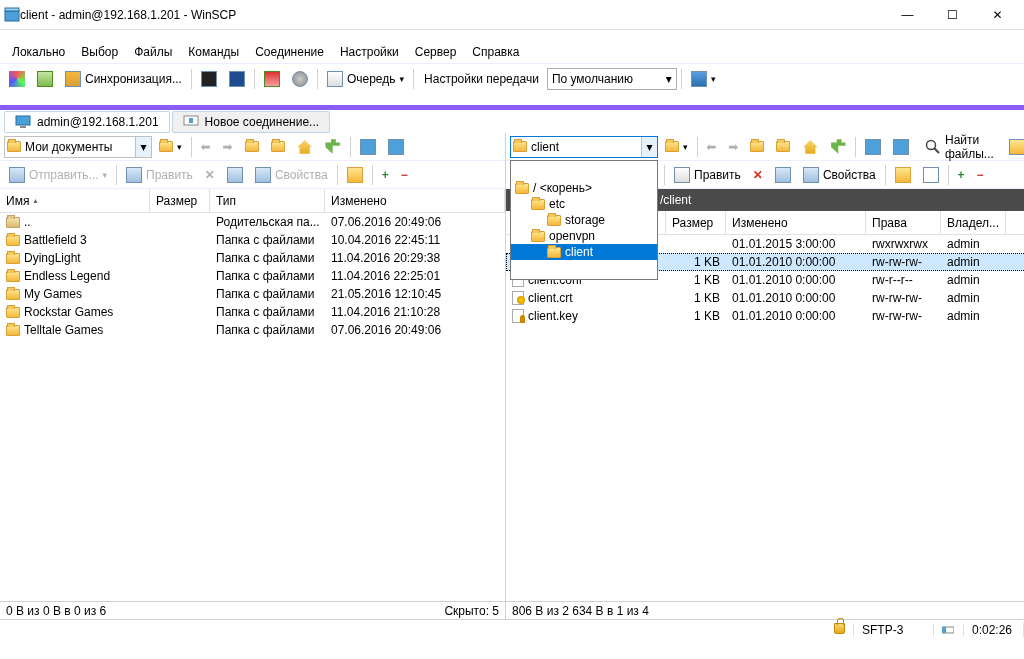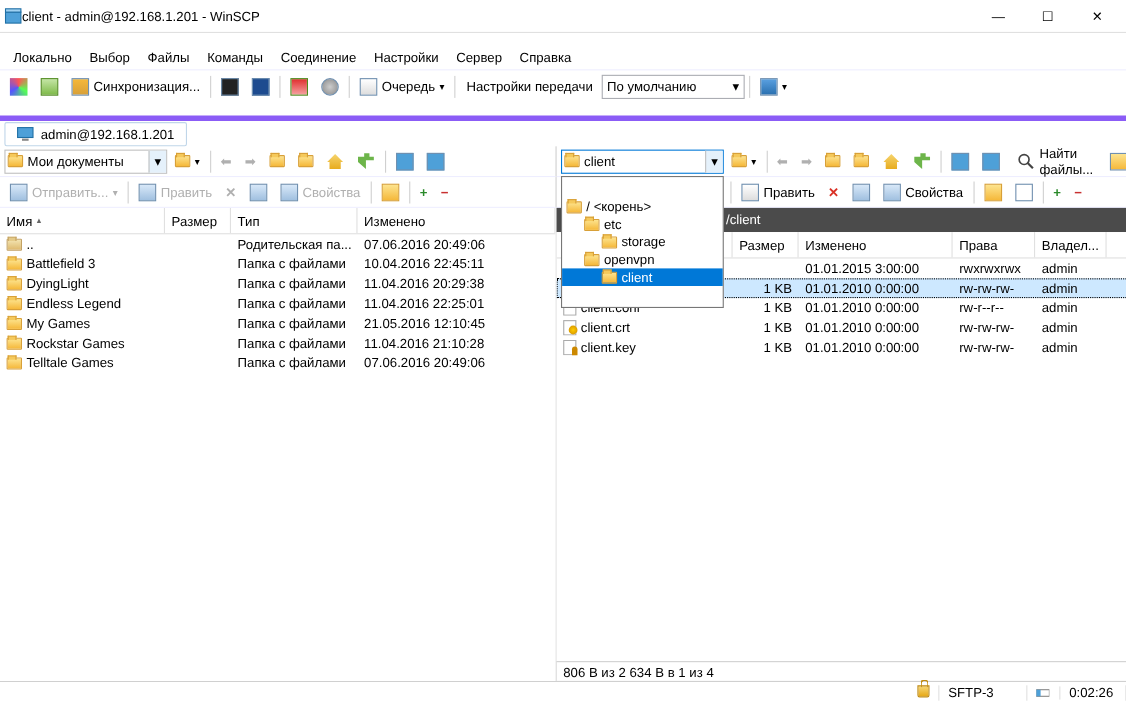--- a/index.html
+++ b/index.html
@@ -141,20 +141,29 @@
 <div class="tabbar">
   <div class="tab">
     <span class="icon">
         <svg width="16" height="16">
           <rect x="1" y="2" width="14" height="9" fill="#4ea0d8" stroke="#1f6fa5"></rect>
           <rect x="5" y="12" width="6" height="2" fill="#888"></rect>
         </svg>
       </span>
     <span>admin@192.168.1.201</span>
   </div>
+  <div class="tab" style="background:#f0f0f0;">
+    <span class="icon">
+        <svg width="16" height="16">
+          <rect x="1" y="2" width="14" height="9" fill="#fff" stroke="#888"></rect>
+          <rect x="6" y="4" width="4" height="5" fill="#4ea0d8"></rect>
+        </svg>
+      </span>
+    <span>Новое соединение...</span>
+  </div>
 </div>
 
 <div class="panes">
 
   <div class="pane">
     <div class="pane-tb1">
       <div class="dir-dd">
         <span class="folder-icon-y"></span>
         <span style="flex:1;">Мои документы</span>
         <div class="dd-arrow">▾</div>
@@ -297,20 +306,24 @@
           <div class="fl-row">
             <div class="fl-cell" style="width:150px">
               <span class="folder-icon-y"></span>
               <span>Telltale Games</span>
             </div>
             <div class="fl-cell" style="width:60px;justify-content:flex-end"></div>
             <div class="fl-cell" style="width:115px">Папка с файлами</div>
             <div class="fl-cell" style="width:180px">07.06.2016  20:49:06</div>
           </div>
         </div>
+    </div>
+    <div class="pane-status">
+      <span class="ps-left">0 B из 0 B в 0 из 6</span>
+      <span>Скрыто: 5</span>
     </div>
   </div>
 
   <div class="pane">
     <div class="pane-tb1" style="position:relative;">
       <div class="dir-dd active">
         <span class="folder-icon-y"></span>
         <span style="flex:1;">client</span>
         <div class="dd-arrow">▾</div>
       </div>

